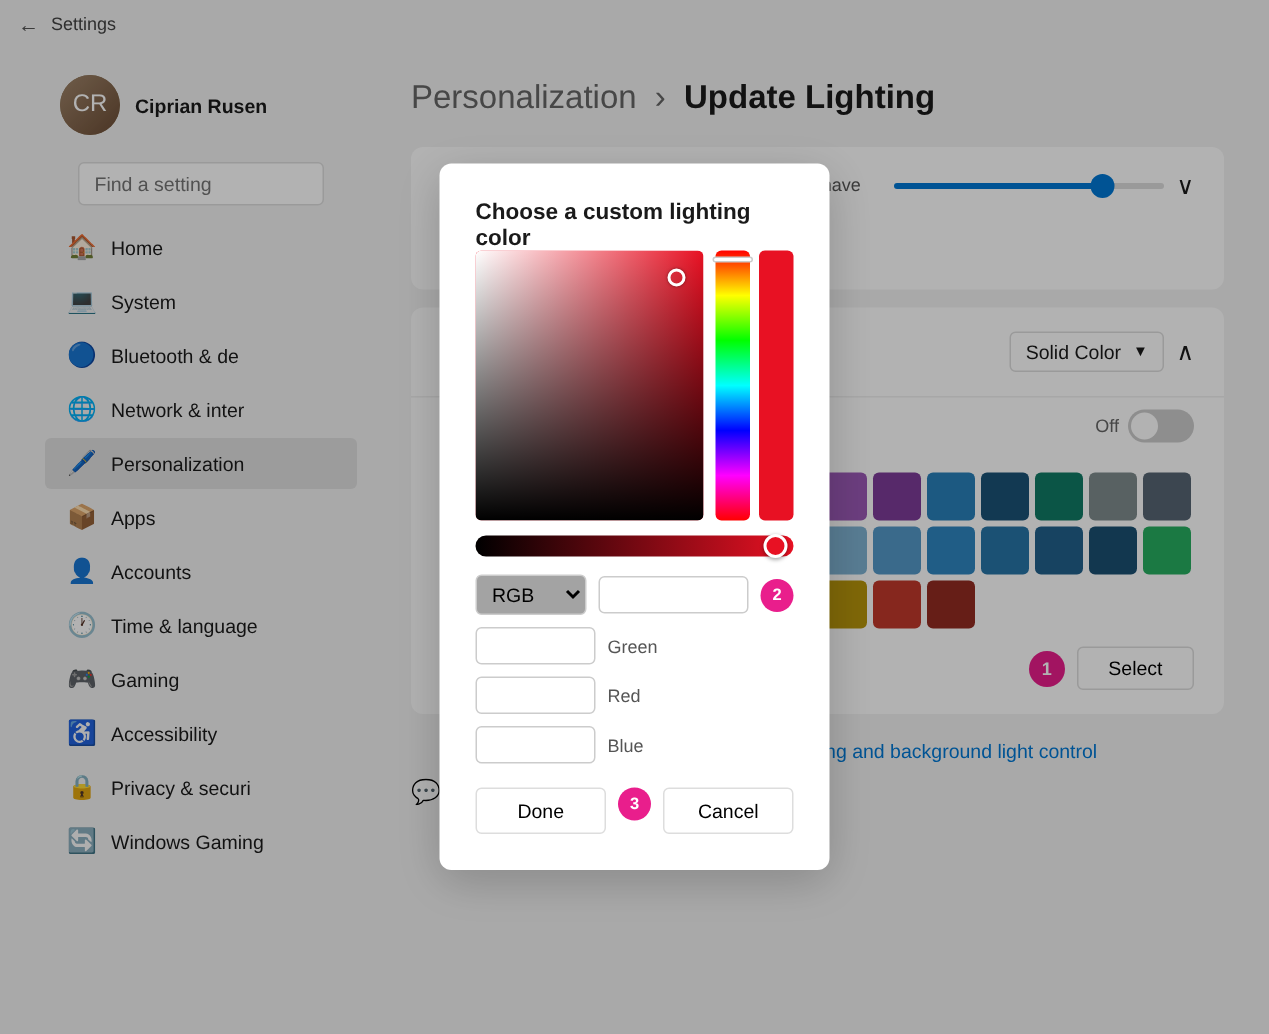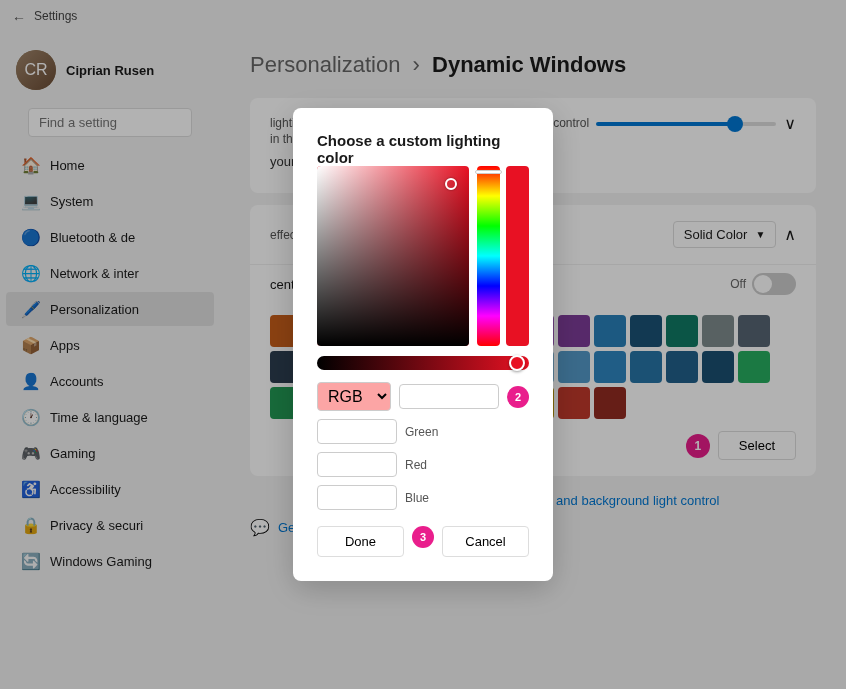--- a/index.html
+++ b/index.html
@@ -2,21 +2,21 @@
 <html><head>
   <meta charset="utf-8">
   <style>
     * { box-sizing: border-box; margin: 0; padding: 0; }
     body { font-family: 'Segoe UI', sans-serif; background: #f3f3f3; width: 846px; height: 689px; overflow: hidden; font-size: 14px; color: #1a1a1a; }
 
     
     .app-window { display: flex; flex-direction: column; width: 846px; height: 689px; background: #f3f3f3; }
     .title-bar { height: 32px; background: #f3f3f3; display: flex; align-items: center; padding: 0 12px; font-size: 12px; color: #444; }
     .title-bar-back { margin-right: 8px; cursor: pointer; font-size: 14px; color: #555; }
-    .content-area { display: flex; flex: 1; overflow: hidden; }
+    .content-area { display: flex; flex: 1; overflow: hidden; padding-left: 24px; }
 
     
     .sidebar { width: 220px; background: #f3f3f3; padding: 8px 0; display: flex; flex-direction: column; overflow-y: auto; }
     .user-profile { display: flex; align-items: center; padding: 10px 16px 14px; gap: 10px; }
     .avatar { width: 40px; height: 40px; border-radius: 50%; background: #8B7355; overflow: hidden; display: flex; align-items: center; justify-content: center; }
     .avatar-img { width: 40px; height: 40px; border-radius: 50%; background: linear-gradient(135deg, #a0856a, #6b4c35); display: flex; align-items: center; justify-content: center; color: white; font-size: 16px; }
     .user-name { font-size: 13px; font-weight: 600; }
     .search-box { margin: 4px 28px 10px; }
     .search-box input { width: 100%; padding: 6px 10px; border: 1px solid #ddd; border-radius: 4px; font-size: 13px; background: white; color: #333; outline: none; }
     .nav-item { display: flex; align-items: center; gap: 10px; padding: 8px 16px; border-radius: 4px; margin: 1px 6px; cursor: pointer; font-size: 13px; }
@@ -76,21 +76,21 @@
     .color-row { display: flex; align-items: flex-start; gap: 0; }
 
     .hue-slider-h { width: 100%; height: 14px; border-radius: 7px; margin: 10px 0 12px; background: linear-gradient(to right, #000, #e81123); position: relative; cursor: pointer; }
     .hue-slider-thumb { width: 16px; height: 16px; border-radius: 50%; background: #e81123; border: 2px solid white; box-shadow: 0 1px 3px rgba(0,0,0,0.4); position: absolute; top: -1px; right: 4px; }
 
     .dialog-form { margin-top: 4px; }
     .form-row { display: flex; align-items: center; gap: 8px; margin-bottom: 8px; }
     .form-label { font-size: 12px; color: #555; width: 40px; }
     .form-input { border: 1px solid #ccc; border-radius: 4px; padding: 4px 8px; font-size: 13px; width: 80px; }
     .hex-input { border: 1px solid #ccc; border-radius: 4px; padding: 4px 8px; font-size: 13px; width: 100px; }
-    .form-select { border: 1px solid #ccc; border-radius: 4px; padding: 4px 6px; font-size: 16px; width: 80px; background: #fca5a5; cursor: pointer; }
+    .form-select { border: 1px solid #ccc; border-radius: 4px; padding: 4px 6px; font-size: 13px; width: 80px; background: #a3a3a3; cursor: pointer; }
     .step-badge-2 { width: 22px; height: 22px; border-radius: 50%; background: #e91e8c; color: white; font-size: 11px; font-weight: 700; display: flex; align-items: center; justify-content: center; flex-shrink: 0; }
 
     .dialog-actions { display: flex; gap: 8px; margin-top: 16px; }
     .btn-done { flex: 1; padding: 7px 0; border: 1px solid #ddd; border-radius: 4px; background: white; cursor: pointer; font-size: 13px; }
     .btn-cancel { flex: 1; padding: 7px 0; border: 1px solid #ddd; border-radius: 4px; background: white; cursor: pointer; font-size: 13px; }
     .step-badge-3 { width: 22px; height: 22px; border-radius: 50%; background: #e91e8c; color: white; font-size: 11px; font-weight: 700; display: flex; align-items: center; justify-content: center; }
   </style>
 </head>
 <body>
 
@@ -161,21 +161,21 @@
       <div class="nav-item">
         <span class="nav-icon">🔄</span>
         <span>Windows Gaming</span>
       </div>
     </div>
 
     <div class="main-content">
       <div class="page-header">
         <span class="breadcrumb-section">Personalization</span>
         <span class="breadcrumb-arrow"> › </span>
-        <span class="breadcrumb-current">Dynamic Windows</span>
+        <span class="breadcrumb-current">Update Lighting</span>
       </div>
 
       <div class="settings-card" style="display:flex;justify-content:space-between;align-items:flex-start;">
         <div style="flex:1;">
           <span style="font-size:12px;color:#555;">lighting when an app or game isn't in use. Apps have control in the order you choose below.</span>
           <div class="settings-row">
             <span class="settings-row-label">your lights</span>
           </div>
         </div>
         <div style="display:flex;align-items:center;gap:8px;">

